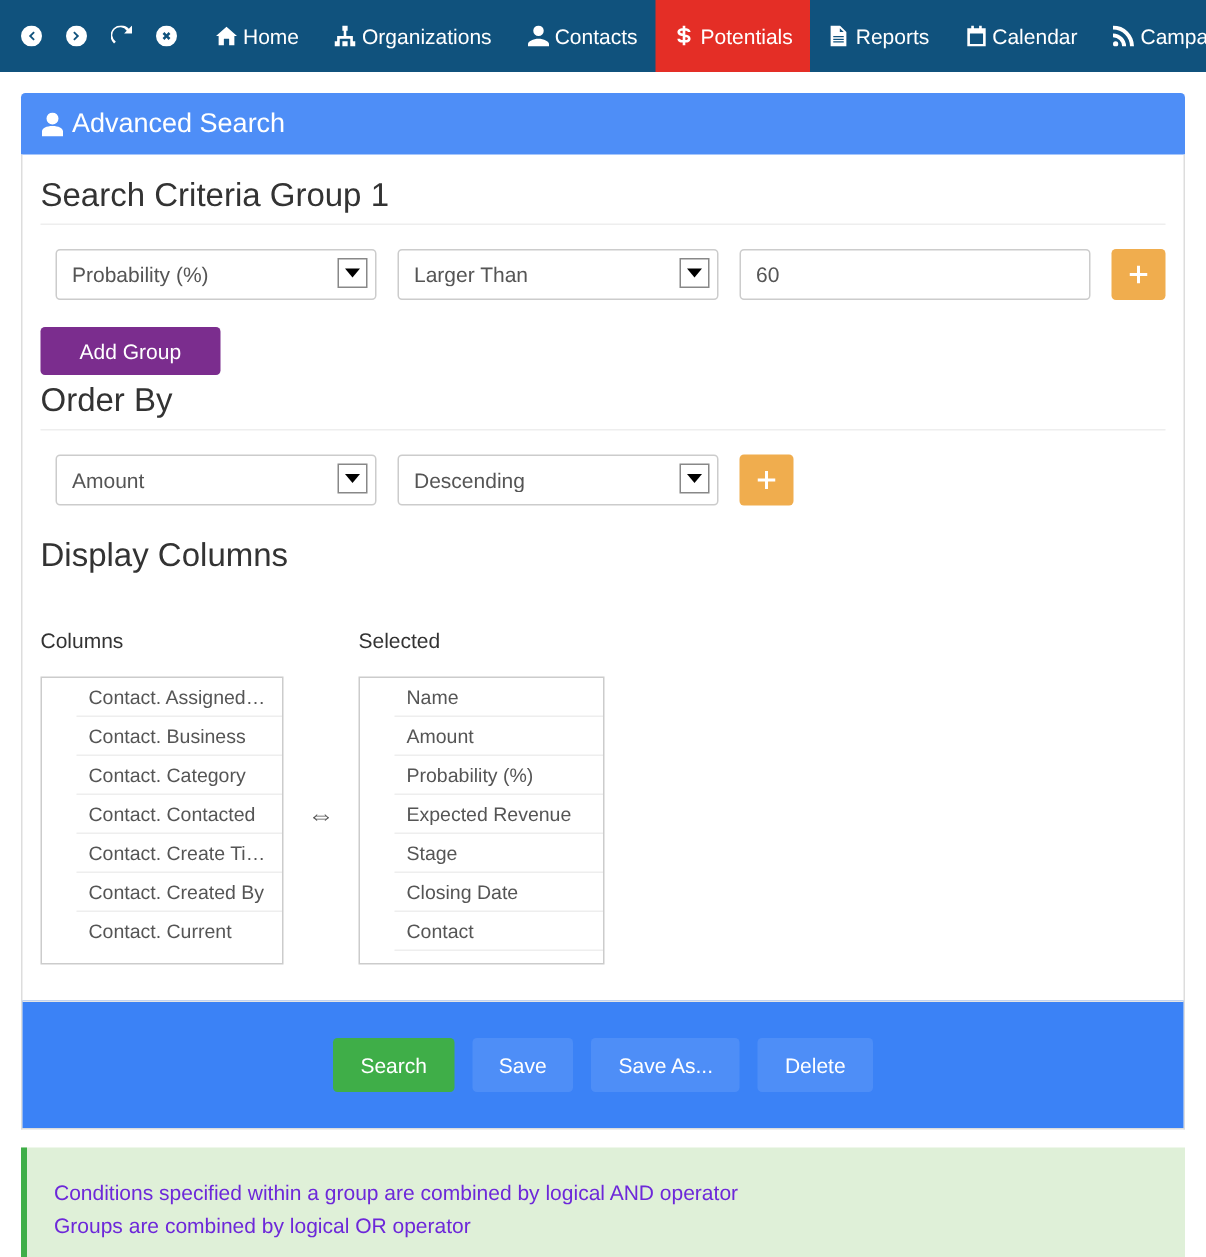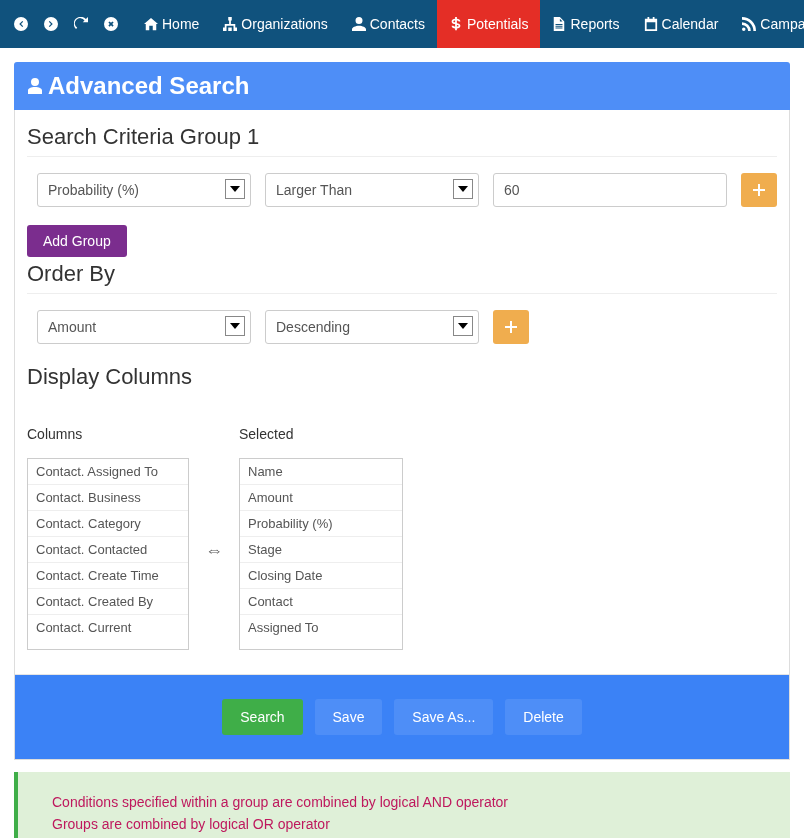--- a/index.html
+++ b/index.html
@@ -10,68 +10,68 @@
   .nav-icons { display: flex; align-items: center; padding: 0 6px; }
   .nav-icon-btn { color: #fff; padding: 0 8px; display: flex; align-items: center; height: 100%; cursor: pointer; }
   .nav-icon-btn svg { width: 14px; height: 14px; fill: #fff; }
   .nav-items { display: flex; align-items: stretch; }
   .nav-item { display: flex; align-items: center; padding: 0 12px; color: #fff; cursor: pointer; white-space: nowrap; gap: 4px; }
   .nav-item.active { background: #e42e26; }
   .nav-item svg { width: 14px; height: 14px; fill: #fff; }
   
   
   .main { padding: 14px 14px 0 14px; }
-  .panel-header { background: #4e8ef7; color: #fff; padding: 10px 14px; font-size: 24px; font-weight: 700; display: flex; align-items: center; gap: 6px; border-top-left-radius: 3px; border-top-right-radius: 3px; }
+  .panel-header { background: #4e8ef7; color: #fff; padding: 10px 14px; font-size: 18px; font-weight: 400; display: flex; align-items: center; gap: 6px; border-top-left-radius: 3px; border-top-right-radius: 3px; }
   .panel-header svg { width: 14px; height: 16px; fill: #fff; }
   
   .panel-body { padding: 0 0 0 0; border-left: 1px solid #ddd; border-right: 1px solid #ddd; border-bottom: 1px solid #ddd; }
   .section { padding: 8px 12px 14px 12px; }
   h2.section-title { font-size: 22px; font-weight: 400; color: #333; margin: 6px 0 16px 0; border-bottom: 1px solid #eee; padding-bottom: 6px; }
   
   .row { display: flex; gap: 14px; align-items: stretch; }
   .select-wrap { position: relative; flex: 0 0 230px; }
   .select-wrap.small { flex: 0 0 214px; }
   select.form-control, input.form-control { width: 100%; height: 34px; border: 1px solid #ccc; background: #fff; padding: 6px 10px; font-size: 14px; color: #555; border-radius: 3px; -webkit-appearance: none; appearance: none; }
   .select-caret { position: absolute; right: 6px; top: 6px; width: 20px; height: 20px; border: 1px solid #888; display: flex; align-items: center; justify-content: center; pointer-events: none; background: #fff; }
   .select-caret::after { content: ""; border-left: 5px solid transparent; border-right: 5px solid transparent; border-top: 6px solid #000; }
   input.value-input { flex: 1; }
   
-  .btn { border: none; cursor: pointer; border-radius: 3px; padding: 8px 16px; font-size: 14px; color: #fff; display: inline-flex; align-items: center; justify-content: center; }
+  .btn { border: none; cursor: pointer; border-radius: 3px; padding: 8px 26px; font-size: 14px; color: #fff; display: inline-flex; align-items: center; justify-content: center; }
   .btn-orange { background: #f0ad4e; width: 36px; height: 34px; padding: 0; flex: 0 0 36px; }
   .btn-orange svg { width: 12px; height: 12px; fill: #fff; }
   .btn-purple { background: #7b2d8e; }
   .btn-green { background: #3fae48; padding: 10px 18px; }
   .btn-blue { background: #4e8ef7; padding: 10px 18px; }
   
   .addgroup-row { margin: 18px 0 4px 0; }
   
   
   .columns-area { display: flex; gap: 16px; align-items: flex-start; padding: 0 12px 24px 12px; }
   .col-block { }
   .col-label { font-size: 14px; color: #333; margin-bottom: 16px; }
   .listbox-wrap { position: relative; border: 1px solid #ccc; background: #fff; }
   .listbox { width: 160px; height: 190px; overflow-y: scroll; }
   .listbox.sel { width: 162px; }
-  .listbox-item { padding: 5px 8px; border-bottom: 1px solid #eee; font-size: 13px; color: #555; cursor: pointer; white-space: nowrap; overflow: hidden; text-overflow: ellipsis; }
+  .listbox-item { padding: 5px 8px; border-bottom: 1px solid #eee; font-size: 13px; color: #555; cursor: pointer; white-space: nowrap; overflow: hidden; text-overflow: ellipsis; margin-left: 23px; }
   .listbox-item:last-child { border-bottom: none; }
   .swap-icon { align-self: center; margin-top: 24px; font-size: 18px; color: #555; }
   
   
   .listbox::-webkit-scrollbar { width: 16px; }
   .listbox::-webkit-scrollbar-track { background: #f1f1f1; border-left: 1px solid #ddd; }
   .listbox::-webkit-scrollbar-thumb { background: #c1c1c1; border: 2px solid #f1f1f1; }
   .listbox::-webkit-scrollbar-button { background: #f1f1f1; height: 16px; border: 1px solid #ddd; }
   
   
   .footer-actions { background: #3b82f6; border-top: 1px solid #e5e5e5; padding: 24px 0; text-align: center; }
   .footer-actions .btn { margin: 0 4px; }
   
   
   .info-box { background: #dff0d8; border-left: 4px solid #3fae48; padding: 16px 18px; margin: 12px 0 0 0; }
-  .info-box p { color: #be185d; font-size: 14px; margin: 6px 16px; }
+  .info-box p { color: #6d28d9; font-size: 14px; margin: 6px 0; }
   
   .criteria-indent { padding-left: 10px; }
 </style>
 </head>
 <body>
 
 <div class="navbar">
   <div class="nav-icons">
     <div class="nav-icon-btn">
       <svg viewBox="0 0 16 16">
@@ -217,20 +217,21 @@
         </div>
       </div>
       <div class="swap-icon">⇔</div>
       <div class="col-block">
         <div class="col-label">Selected</div>
         <div class="listbox-wrap">
           <div class="listbox sel">
             <div class="listbox-item">Name</div>
             <div class="listbox-item">Amount</div>
             <div class="listbox-item">Probability (%)</div>
+            <div class="listbox-item">Expected Revenue</div>
             <div class="listbox-item">Stage</div>
             <div class="listbox-item">Closing Date</div>
             <div class="listbox-item">Contact</div>
             <div class="listbox-item">Assigned To</div>
           </div>
         </div>
       </div>
     </div>
 
     <div class="footer-actions">

